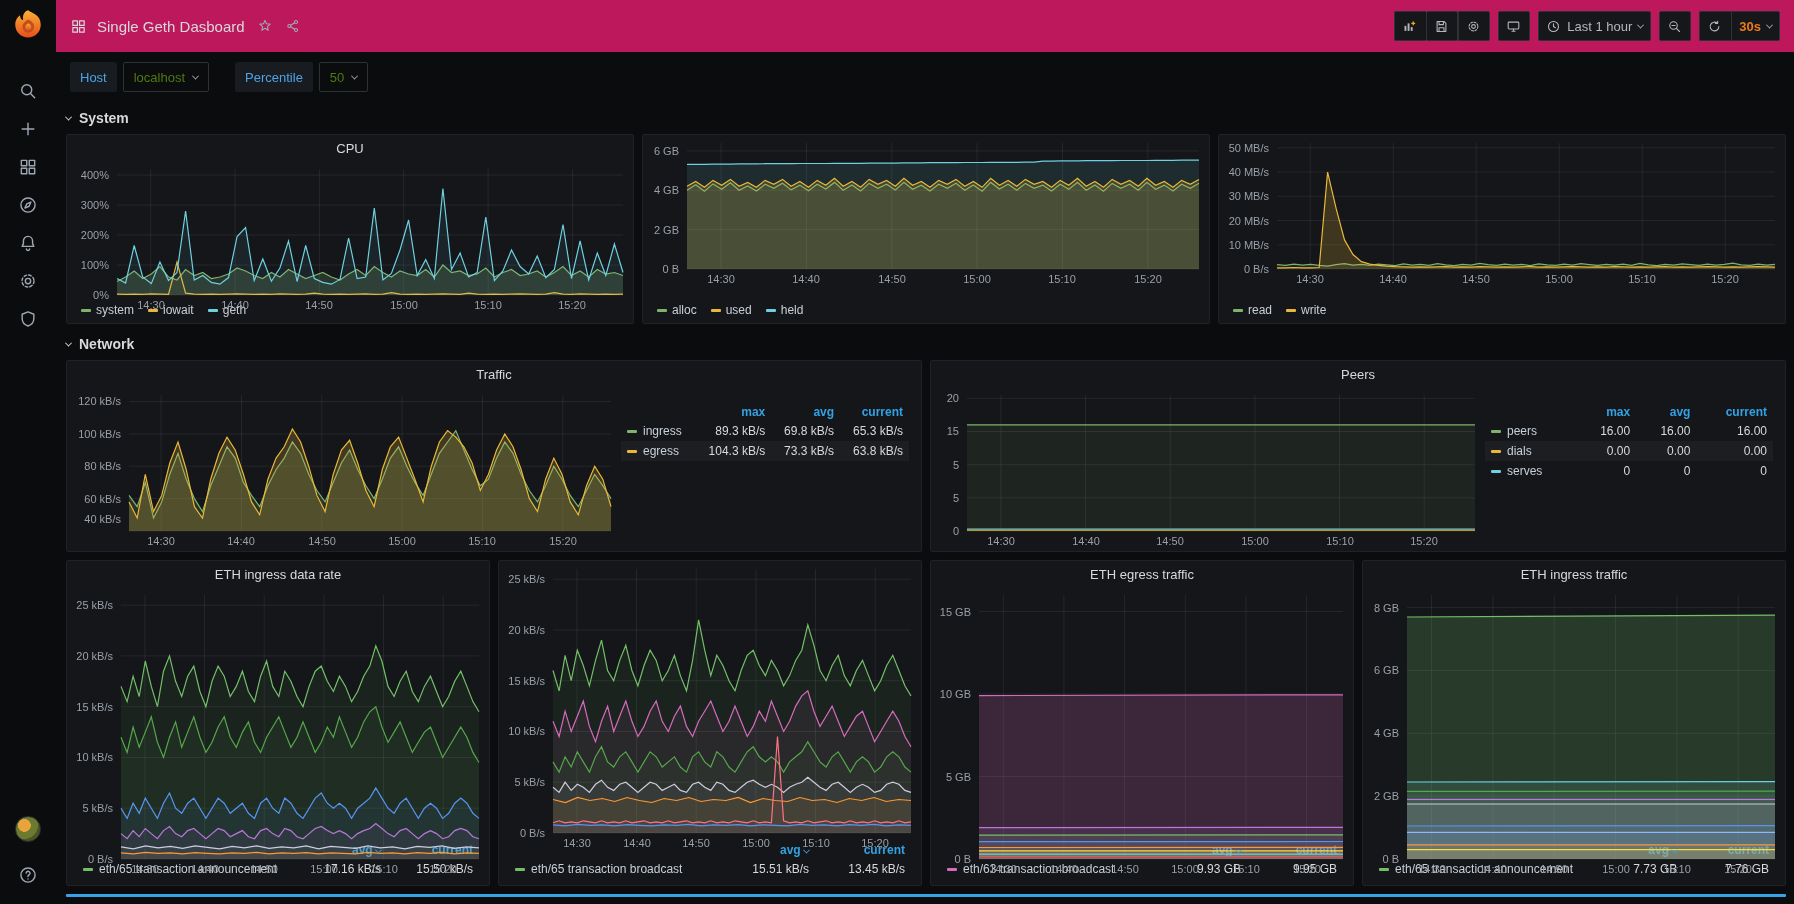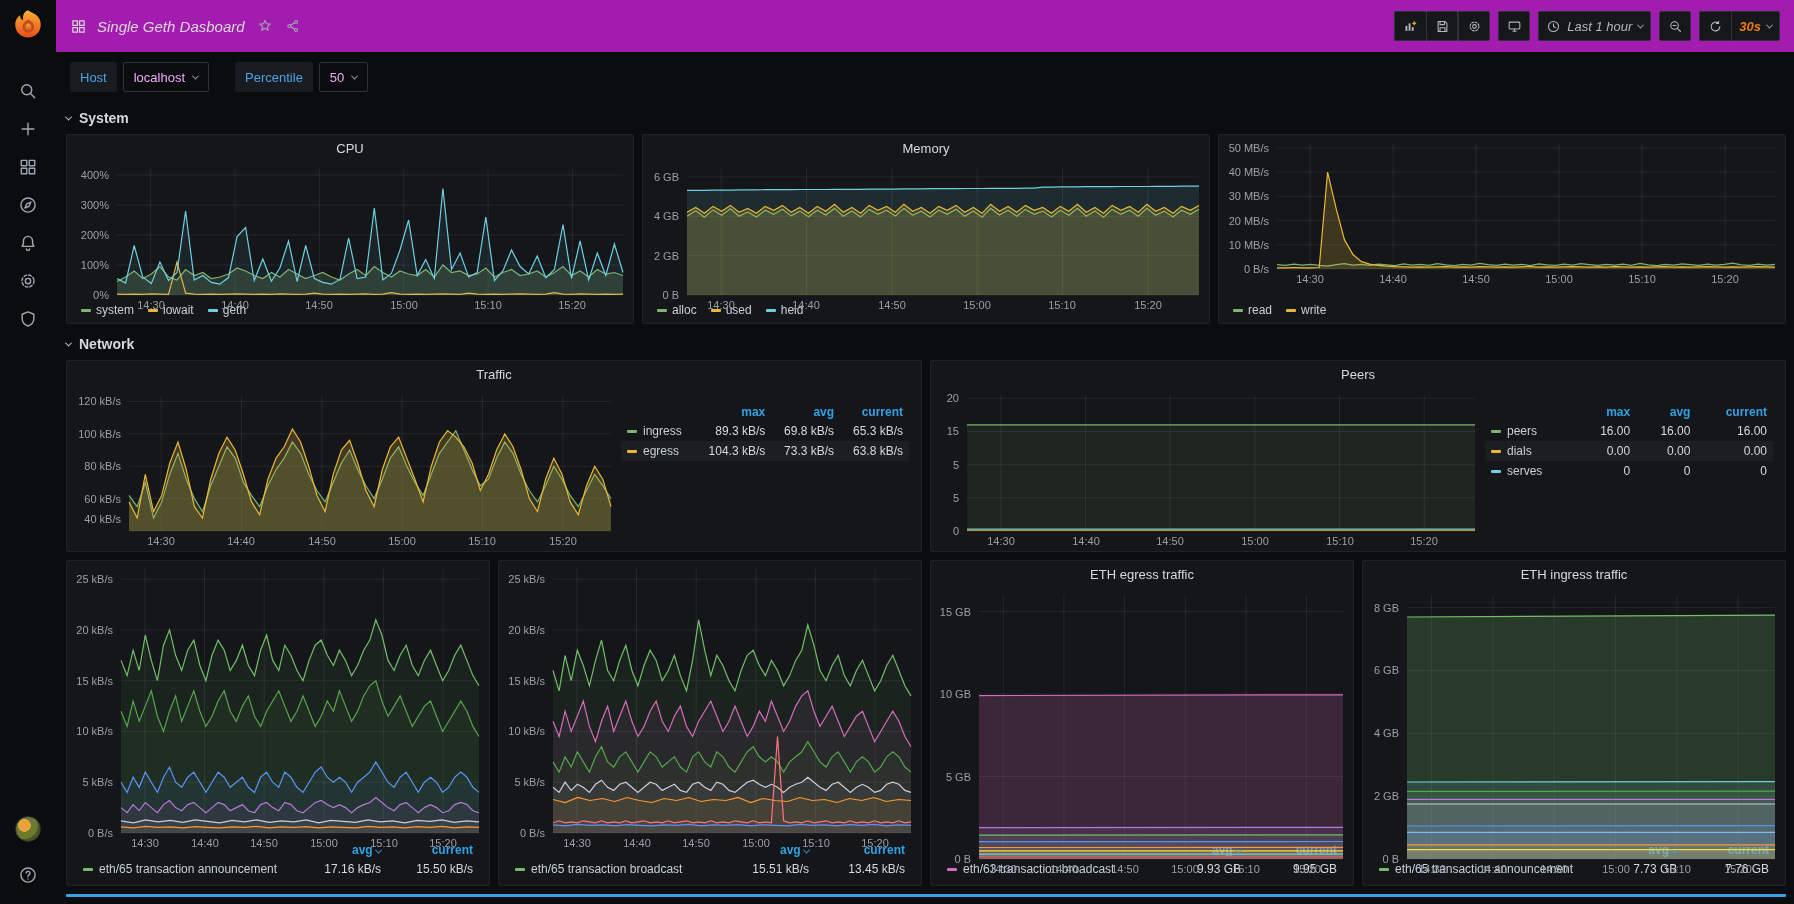--- a/index.html
+++ b/index.html
@@ -15,43 +15,43 @@
                color:#9fa7b3; cursor:pointer; }
   .side-icon svg { width:20px; height:20px; }
   .side-spacer { flex:1; }
   .avatar { width:26px; height:26px; border-radius:50%;
             background:radial-gradient(circle at 35% 35%, #e8a33d 0 28%, #6b7a2f 30% 60%, #4a5523 62% 100%);
             border:1px solid #2c3235; margin-bottom:14px; cursor:pointer; }
 
   
   .main { flex:1; display:flex; flex-direction:column; }
 
-  .topbar { height:52px; display:flex; align-items:center; padding:0 14px; background:#a21caf;font-style:italic; }
+  .topbar { height:52px; display:flex; align-items:center; padding:0 14px; background:#be185d; }
   .topbar .apps-icon { color:#d8d9da; margin-right:10px; display:flex; }
   .dash-title { font-size:15px; font-weight:500; color:#d8d9da; margin-right:12px; cursor:pointer; }
   .title-icon { color:#9fa7b3; margin-right:12px; display:flex; cursor:pointer; }
   .topbar-right { margin-left:auto; display:flex; align-items:center; gap:8px; }
   .tb-btn { height:30px; min-width:32px; background:#16171b; border:1px solid #2c3235; border-radius:2px;
-            display:flex; align-items:center; justify-content:center; color:#b4b7bc; padding:0 7px;
+            display:flex; align-items:center; justify-content:flex-start; color:#b4b7bc; padding:0 7px;
             cursor:pointer; font-size:13px; gap:6px; }
   .tb-btn svg { width:15px; height:15px; }
   .tb-group { display:flex; }
   .tb-group .tb-btn:first-child { border-radius:2px 0 0 2px; border-right:none; }
   .tb-group .tb-btn:last-child  { border-radius:0 2px 2px 0; }
   .accent-text { color:#eb7b18; font-weight:600; }
   .chev { display:inline-block; width:5px; height:5px; border-right:1.6px solid #9fa7b3;
           border-bottom:1.6px solid #9fa7b3; transform:rotate(45deg) translate(-1px,-1px); }
   .chev.blue { border-color:#33a2e5; }
 
   
   .submenu { display:flex; align-items:center; gap:6px; padding:10px 14px 12px; }
   .var-label { height:30px; display:flex; align-items:center; padding:0 10px; background:#181b1f;
                color:#4da3e5; font-size:13px; font-weight:500; border-radius:2px; cursor:default; }
   .var-value { height:30px; display:flex; align-items:center; gap:8px; padding:0 10px;
-               border:1px solid #2c3235; border-radius:2px; color:#f0abfc; font-size:13px; cursor:pointer; }
+               border:1px solid #2c3235; border-radius:2px; color:#4d7c0f; font-size:13px; cursor:pointer; }
   .var-gap { width:14px; }
 
   
   .dash { flex:1; padding:0 8px 0 10px; position:relative; }
   .row-head { display:flex; align-items:center; gap:8px; height:24px; margin:2px 0 4px; cursor:pointer; }
   .row-head .chev { border-color:#d8d9da; }
   .row-title { font-size:14px; font-weight:700; color:#d8d9da; }
 
   .grid { display:grid; gap:8px; margin-bottom:8px; }
   .g3 { grid-template-columns:repeat(3,1fr); }
@@ -310,21 +310,20 @@
               <span class="swatch" style="background:#EAB839"></span>
               <span>iowait</span>
             </span>
             <span class="li">
               <span class="swatch" style="background:#6ED0E0"></span>
               <span>geth</span>
             </span>
           </div>
       </div>
       <div class="panel p-r1">
-        <div class="panel-header">Memory</div>
         <div class="chart">
             <svg width="566" height="154">
               <line x1="44" x2="556" y1="134.0" y2="134.0" stroke="rgba(255,255,255,0.07)"></line>
               <line x1="44" x2="556" y1="94.6" y2="94.6" stroke="rgba(255,255,255,0.07)"></line>
               <line x1="44" x2="556" y1="55.3" y2="55.3" stroke="rgba(255,255,255,0.07)"></line>
               <line x1="44" x2="556" y1="15.9" y2="15.9" stroke="rgba(255,255,255,0.07)"></line>
               <line x1="78.1" x2="78.1" y1="8" y2="134" stroke="rgba(255,255,255,0.07)"></line>
               <line x1="163.5" x2="163.5" y1="8" y2="134" stroke="rgba(255,255,255,0.07)"></line>
               <line x1="248.8" x2="248.8" y1="8" y2="134" stroke="rgba(255,255,255,0.07)"></line>
               <line x1="334.1" x2="334.1" y1="8" y2="134" stroke="rgba(255,255,255,0.07)"></line>
@@ -540,20 +539,21 @@
                   </tr>
                 </tbody>
               </table>
             </div>
         </div>
       </div>
     </div>
 
     <div class="grid g4">
       <div class="panel p-r3">
+        <div class="panel-header">ETH ingress data rate</div>
         <div class="chart">
             <svg width="422" height="292">
               <line x1="54" x2="412" y1="272.0" y2="272.0" stroke="rgba(255,255,255,0.07)"></line>
               <line x1="54" x2="412" y1="221.2" y2="221.2" stroke="rgba(255,255,255,0.07)"></line>
               <line x1="54" x2="412" y1="170.5" y2="170.5" stroke="rgba(255,255,255,0.07)"></line>
               <line x1="54" x2="412" y1="119.7" y2="119.7" stroke="rgba(255,255,255,0.07)"></line>
               <line x1="54" x2="412" y1="68.9" y2="68.9" stroke="rgba(255,255,255,0.07)"></line>
               <line x1="54" x2="412" y1="18.2" y2="18.2" stroke="rgba(255,255,255,0.07)"></line>
               <line x1="77.9" x2="77.9" y1="8" y2="272" stroke="rgba(255,255,255,0.07)"></line>
               <line x1="137.5" x2="137.5" y1="8" y2="272" stroke="rgba(255,255,255,0.07)"></line>

